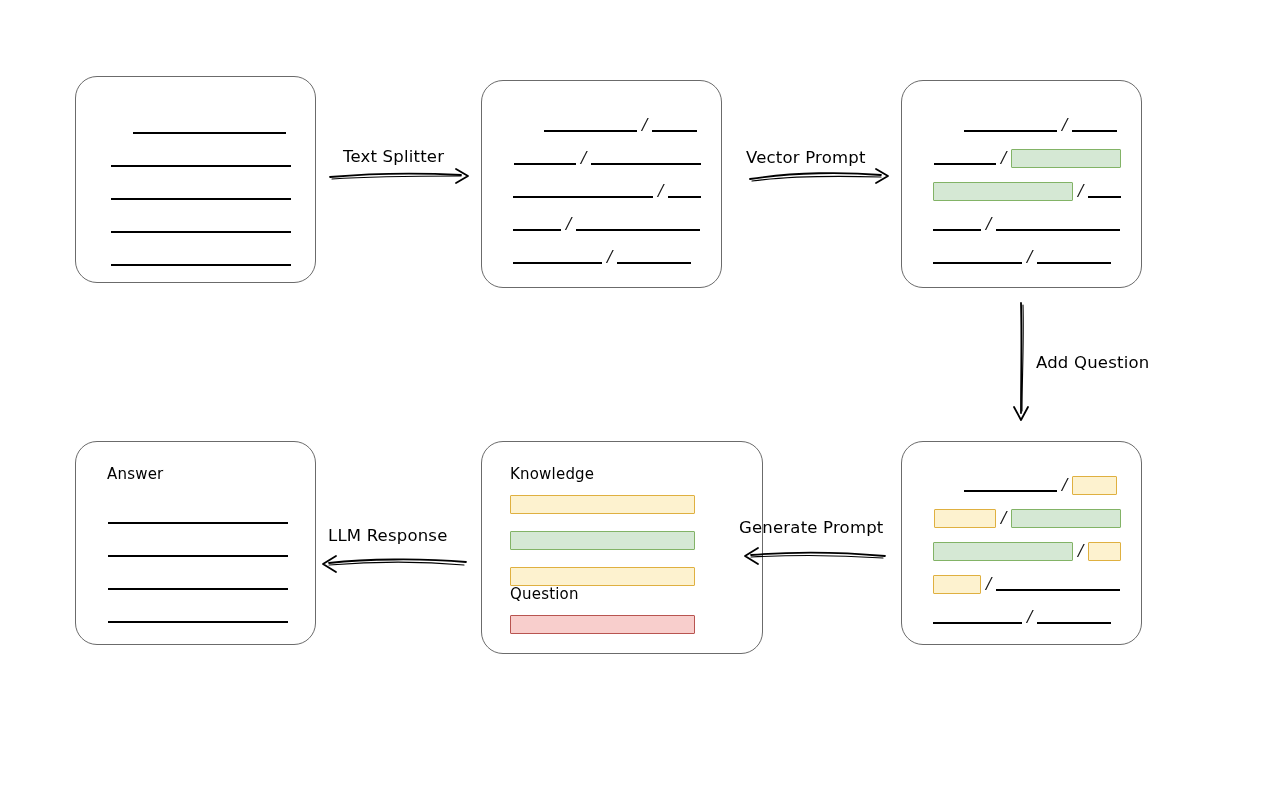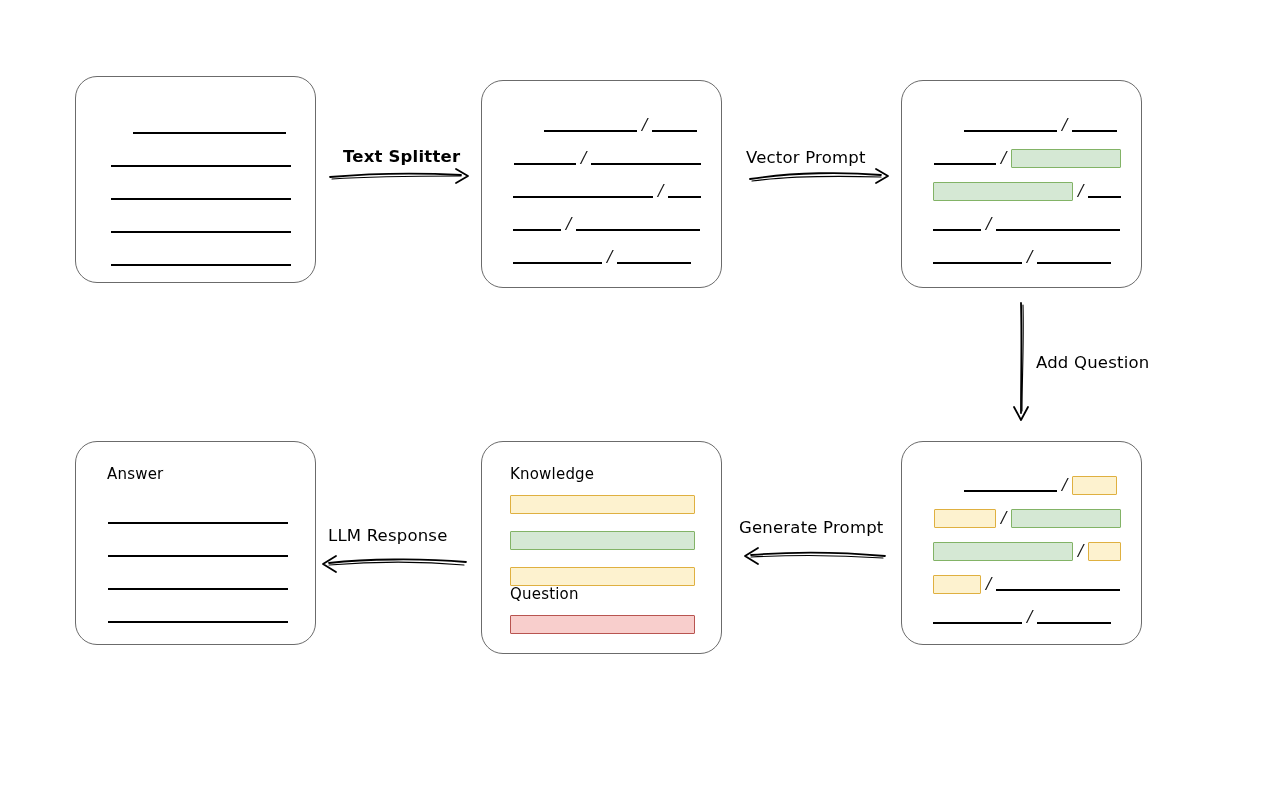--- a/index.html
+++ b/index.html
@@ -208,21 +208,21 @@
           <span class="seg-line" style="width: 124px;"></span>
         </div>
         <div class="row" style="left: 31px; top: 165px;">
           <span class="seg-line" style="width: 89px;"></span>
           <span class="seg-slash">/</span>
           <span class="seg-line" style="width: 74px;"></span>
         </div>
       </div>
   </div>
 
-  <div class="node-box" id="node-prompt" style="left:481px; top:441px; width:241px; height:213px;">
+  <div class="node-box" id="node-prompt" style="left:481px; top:441px; width:282px; height:213px;">
     <div class="box-label" style="left:28px; top:23px;">Knowledge</div>
     <div id="knowledge-chips" style="position:absolute; left:28px; top:53px;">
         <div class="seg-chip chip-yellow" style="width: 185px; margin-bottom: 17px;"></div>
         <div class="seg-chip chip-green" style="width: 185px; margin-bottom: 17px;"></div>
         <div class="seg-chip chip-yellow" style="width: 185px; margin-bottom: 17px;"></div>
       </div>
     <div class="box-label" style="left:28px; top:143px;">Question</div>
     <div id="question-chips" style="position:absolute; left:28px; top:173px;">
         <div class="seg-chip chip-red" style="width: 185px; margin-bottom: 17px;"></div>
       </div>
@@ -244,21 +244,21 @@
           <span class="seg-line" style="width: 180px;"></span>
         </div>
       </div>
   </div>
 
   <svg class="edge" style="left:330px; top:160px; width:140px; height:30px;" viewBox="0 0 140 30">
     <path d="M0,17 C45,13 95,13 131,15" stroke-width="1.8" stroke-linecap="round"></path>
     <path d="M2,19 C46,16 96,16 131,16" stroke-width="1.1" stroke-linecap="round"></path>
     <path d="M126,9 L138,16 L126,23" stroke-width="1.8" stroke-linejoin="round" stroke-linecap="round"></path>
   </svg>
-  <div class="edge-label" style="left:343px; top:147px;font-weight:bold;">Text Splitter</div>
+  <div class="edge-label" style="left:343px; top:147px;">Text Splitter</div>
 
   <svg class="edge" style="left:750px; top:160px; width:140px; height:30px;" viewBox="0 0 140 30">
     <path d="M0,19 C45,12 95,12 131,15" stroke-width="1.8" stroke-linecap="round"></path>
     <path d="M2,21 C46,15 96,16 131,17" stroke-width="1.2" stroke-linecap="round"></path>
     <path d="M126,9 L138,16 L126,23" stroke-width="1.8" stroke-linejoin="round" stroke-linecap="round"></path>
   </svg>
   <div class="edge-label" style="left:746px; top:148px;">Vector Prompt</div>
 
   <svg class="edge" style="left:1010px; top:303px; width:30px; height:118px;" viewBox="0 0 30 118">
     <path d="M11,0 C12,38 11,76 11,110" stroke-width="1.8" stroke-linecap="round"></path>

